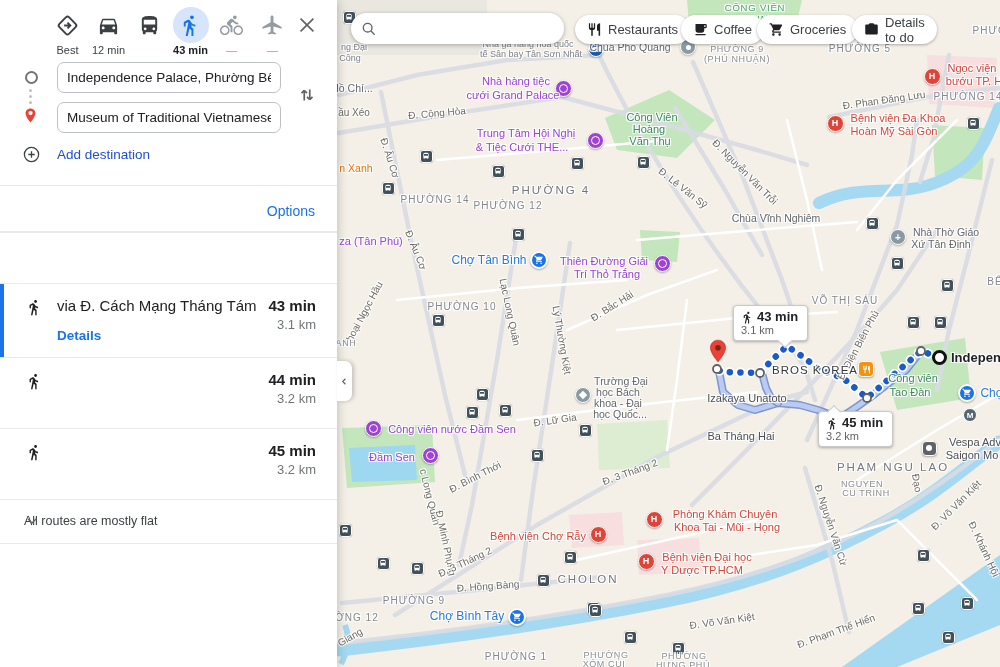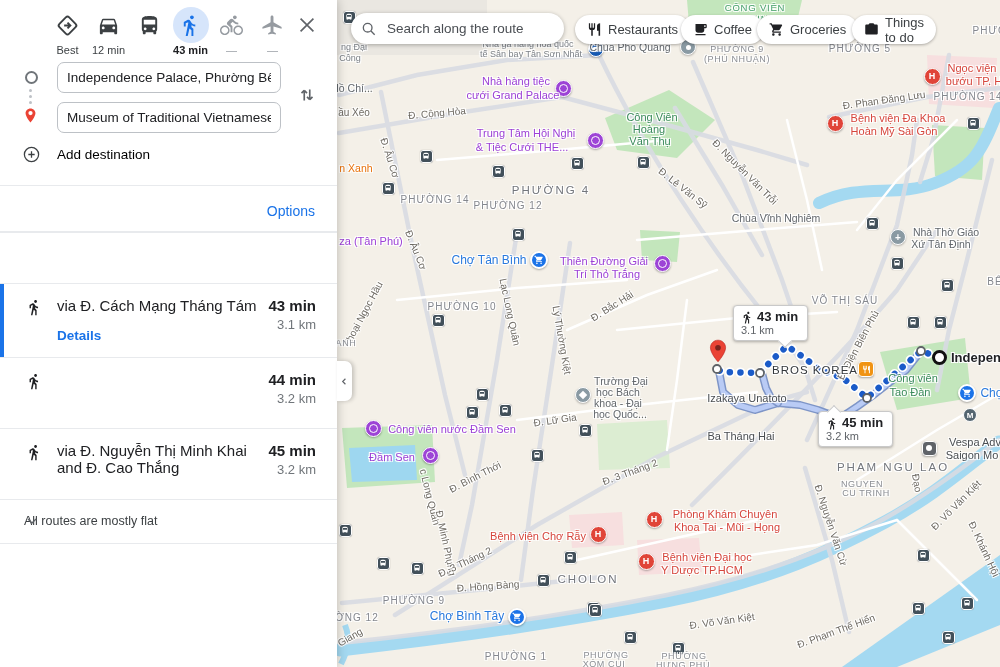--- a/index.html
+++ b/index.html
@@ -105,21 +105,21 @@
   .o-circle{position:absolute;left:25px;top:71px;width:9px;height:9px;border:2px solid #70757a;border-radius:50%;}
   .dots{position:absolute;left:29px;top:89px;display:flex;flex-direction:column;gap:3px;}
   .dots i{width:3px;height:3px;background:#bdc1c6;border-radius:50%;}
   .inp-pin{position:absolute;left:22px;top:107px;width:17px;height:17px;color:#ea4335;}
   .inp-pin svg{width:17px;height:17px;}
   .swap-btn{position:absolute;left:296px;top:84px;width:22px;height:22px;color:#5f6368;cursor:pointer;}
   .swap-btn svg{width:22px;height:22px;}
   .add-dest{position:absolute;left:0;top:143px;width:100%;height:28px;cursor:pointer;}
   .add-dest .plus{position:absolute;left:22px;top:2px;width:19px;height:19px;color:#3c4043;}
   .add-dest .plus svg{width:19px;height:19px;}
-  .add-dest span{position:absolute;left:57px;top:4px;font-size:13.5px;color:#000000;}
+  .add-dest span{position:absolute;left:57px;top:4px;font-size:13.5px;color:#1d4ed8;}
   .div-a{position:absolute;left:0;top:185px;width:100%;height:1px;background:#e8eaed;}
   .options-link{position:absolute;right:22px;top:203px;font-size:14px;color:#1a73e8;cursor:pointer;}
   .div-b{position:absolute;left:0;top:231px;width:100%;height:2px;background:#e8eaed;}
   .send-row{position:absolute;left:0;top:246px;width:100%;height:36px;}
   .send-ic{position:absolute;left:25px;top:4px;width:19px;height:19px;color:#1967d2;}
   .send-ic svg{width:19px;height:19px;}
   .send-txt{position:absolute;left:50px;top:7px;font-size:13.5px;color:#1967d2;font-weight:bold;cursor:pointer;}
   .link-ic{position:absolute;left:240px;top:5px;width:18px;height:18px;color:#1967d2;}
   .link-ic svg{width:18px;height:18px;}
   .copy-txt{position:absolute;left:262px;top:7px;font-size:13.5px;color:#1967d2;font-weight:bold;cursor:pointer;}
@@ -567,21 +567,20 @@
       <span class="tail t-tl"></span>
     </div>
 
     <div class="searchbar">
       <span class="s-icon">
         <svg viewBox="0 0 24 24" fill="none" stroke="currentColor" stroke-width="2">
             <circle cx="10" cy="10" r="6.5"></circle>
             <path d="M15 15l5.5 5.5"></path>
           </svg>
       </span>
-      <input type="text" placeholder="Search along the route" style="">
     </div>
     <div id="chips">
         <div class="chip" style="left: 238px;">
           <span class="c-icon"><svg viewBox="0 0 24 24" fill="currentColor">
               <path d="M11 9H9V2H7v7H5V2H3v7c0 2.12 1.66 3.84 3.75 3.97V22h2.5v-9.03C11.34 12.84 13 11.12 13 9V2h-2v7zm5-3v8h2.5v8H21V2c-2.76 0-5 2.24-5 4z"></path>
             </svg></span>
           <span>Restaurants</span>
         </div>
         <div class="chip" style="left: 344px;">
           <span class="c-icon"><svg viewBox="0 0 24 24" fill="currentColor">
@@ -592,21 +591,21 @@
         <div class="chip" style="left: 420px;">
           <span class="c-icon"><svg viewBox="0 0 24 24" fill="currentColor">
               <path d="M7 18c-1.1 0-1.99.9-1.99 2S5.9 22 7 22s2-.9 2-2-.9-2-2-2zM1 2v2h2l3.6 7.59-1.35 2.45c-.16.28-.25.61-.25.96 0 1.1.9 2 2 2h12v-2H7.42c-.14 0-.25-.11-.25-.25l.03-.12.9-1.63h7.45c.75 0 1.41-.41 1.75-1.03l3.58-6.49c.08-.14.12-.31.12-.48 0-.55-.45-1-1-1H5.21l-.94-2H1zm16 16c-1.1 0-1.99.9-1.99 2s.89 2 1.99 2 2-.9 2-2-.9-2-2-2z"></path>
             </svg></span>
           <span>Groceries</span>
         </div>
         <div class="chip" style="left: 515px;">
           <span class="c-icon"><svg viewBox="0 0 24 24" fill="currentColor">
               <path d="M12 15.2a3.2 3.2 0 1 0 0-6.4 3.2 3.2 0 0 0 0 6.4zM9 2 7.17 4H4c-1.1 0-2 .9-2 2v12c0 1.1.9 2 2 2h16c1.1 0 2-.9 2-2V6c0-1.1-.9-2-2-2h-3.17L15 2H9z"></path>
             </svg></span>
-          <span>Things to do</span>
+          <span>Details to do</span>
         </div>
       </div>
   </div>
 
   <div class="panel">
     <div class="mode-bar" id="mode-bar">
         <div class="mode">
           <span class="icn-wrap">
             <span class="icn m-dark"><svg viewBox="0 0 24 24" fill="none" stroke="currentColor" stroke-width="2">
                 <rect x="4.8" y="4.8" width="14.4" height="14.4" rx="2.5" transform="rotate(45 12 12)"></rect>
@@ -713,21 +712,20 @@
           <span class="r-walk"><svg viewBox="0 0 24 24" fill="currentColor">
               <path d="M13.5 5.5c1.1 0 2-.9 2-2s-.9-2-2-2-2 .9-2 2 .9 2 2 2zM9.8 8.9 7 23h2.1l1.8-8 2.1 2v6h2v-7.5l-2.1-2 .6-3C12.8 12 14.8 13 17 13v-2c-1.9 0-3.5-1-4.3-2.4l-1-1.6c-.4-.6-1-1-1.7-1-.3 0-.5.1-.8.1L5 8.3V13h2V9.6l1.8-.7"></path>
             </svg></span>
           <div class="r-time">44 min</div>
           <div class="r-dist">3.2 km</div>
         </div>
         <div class="r-row" style="height: 71px;">
           <span class="r-walk"><svg viewBox="0 0 24 24" fill="currentColor">
               <path d="M13.5 5.5c1.1 0 2-.9 2-2s-.9-2-2-2-2 .9-2 2 .9 2 2 2zM9.8 8.9 7 23h2.1l1.8-8 2.1 2v6h2v-7.5l-2.1-2 .6-3C12.8 12 14.8 13 17 13v-2c-1.9 0-3.5-1-4.3-2.4l-1-1.6c-.4-.6-1-1-1.7-1-.3 0-.5.1-.8.1L5 8.3V13h2V9.6l1.8-.7"></path>
             </svg></span>
-          <div class="r-title">via Đ. Nguyễn Thị Minh Khai and Đ. Cao Thắng</div>
           <div class="r-time">45 min</div>
           <div class="r-dist">3.2 km</div>
         </div>
         <div class="rl-footer">
           <span>All routes are mostly flat</span>
           <span class="chev"><svg viewBox="0 0 24 24" fill="none" stroke="currentColor" stroke-width="2">
               <path d="M6 9l6 6 6-6"></path>
             </svg></span>
         </div>
       </div>

